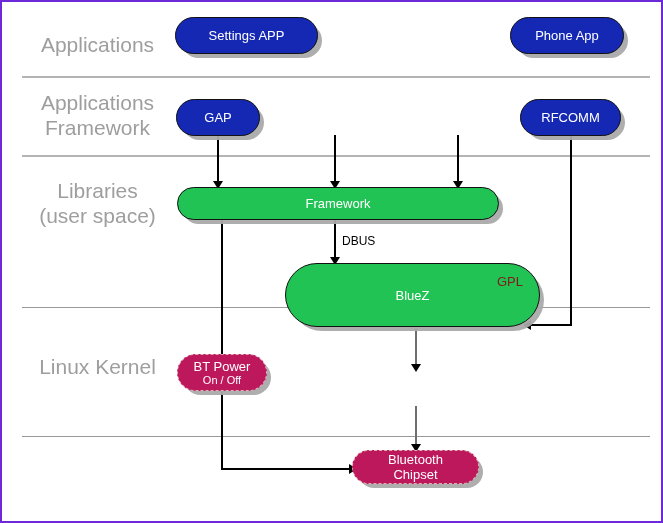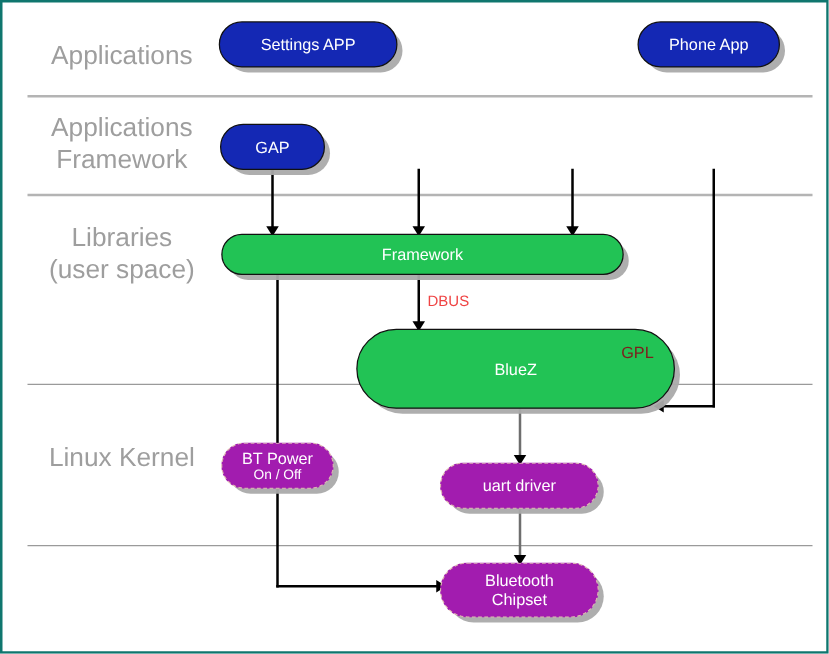--- a/index.html
+++ b/index.html
@@ -5,21 +5,21 @@
   html, body {
     margin: 0;
     padding: 0;
     background: #ffffff;
   }
   #stage {
     position: relative;
     width: 663px;
     height: 523px;
     background: #ffffff;
-    border: 2px solid #0f766e;
+    border: 2px solid #6d28d9;
     box-sizing: border-box;
     font-family: "Liberation Sans", sans-serif;
     overflow: hidden;
   }
 
   
   .sep {
     position: absolute;
     left: 20px;
     width: 628px;
@@ -51,21 +51,21 @@
     color: #ffffff;
     text-align: center;
     border: 1px solid #111111;
     box-shadow: 5px 5px 0 -1px rgba(170,170,170,0.95);
     z-index: 5;
   }
   .node .t1 { font-size: 13px; line-height: 15px; }
   .node .t2 { font-size: 11px; line-height: 13px; }
   .node.blue  { background: #1428B4; }
   .node.green { background: #22C355; }
-  .node.red   { background: #a21caf; border: 1px dashed #dcb0b0; }
+  .node.red   { background: #be185d; border: 1px dashed #dcb0b0; }
 
   .gpl-tag {
     position: absolute;
     right: 16px;
     top: 10px;
     color: #7f1d1d;
     font-size: 13px;
     line-height: 15px;
   }
 
@@ -91,21 +91,21 @@
     border-right: 8px solid #000000;
   }
   .arrowhead.right {
     border-top: 5px solid transparent;
     border-bottom: 5px solid transparent;
     border-left: 8px solid #000000;
   }
 
   .edge-label {
     position: absolute;
-    color: #ef4444;
+    color: #000000;
     font-size: 12px;
     line-height: 14px;
     z-index: 4;
     background: transparent;
   }
 </style>
 </head>
 <body>
 
 <div id="stage">
@@ -161,37 +161,37 @@
   <div class="node blue" style="left:508px; top:15px; width:114px; height:37px;">
     <span class="t1">Phone App</span>
   </div>
 
   <div class="node blue" style="left:174px; top:97px; width:84px; height:37px;">
     <span class="t1">GAP</span>
   </div>
 
 
 
+  <div class="node blue" style="left:518px; top:97px; width:101px; height:37px;">
+    <span class="t1">RFCOMM</span>
+  </div>
 
   <div class="node green" style="left:175px; top:185px; width:322px; height:33px;">
     <span class="t1">Framework</span>
   </div>
 
   <div class="node green" style="left:283px; top:261px; width:255px; height:64px;">
     <span class="t1">BlueZ</span>
     <span class="gpl-tag">GPL</span>
   </div>
 
   <div class="node red" style="left:175px; top:352px; width:90px; height:37px;">
     <span class="t1">BT Power</span>
     <span class="t2">On / Off</span>
   </div>
 
-  <div class="node red" style="left:350px; top:368px; width:127px; height:37px;">
-    <span class="t1">uart driver</span>
-  </div>
 
-  <div class="node red" style="left:350px; top:448px; width:127px; height:44px;">
+  <div class="node red" style="left:350px; top:448px; width:127px; height:34px;">
     <span class="t1">Bluetooth</span>
     <span class="t1">Chipset</span>
   </div>
 
 </div>
 
 </body></html>

